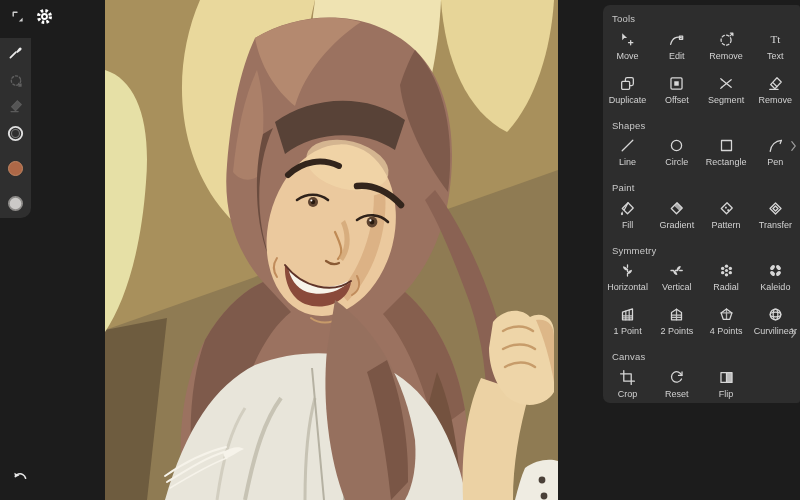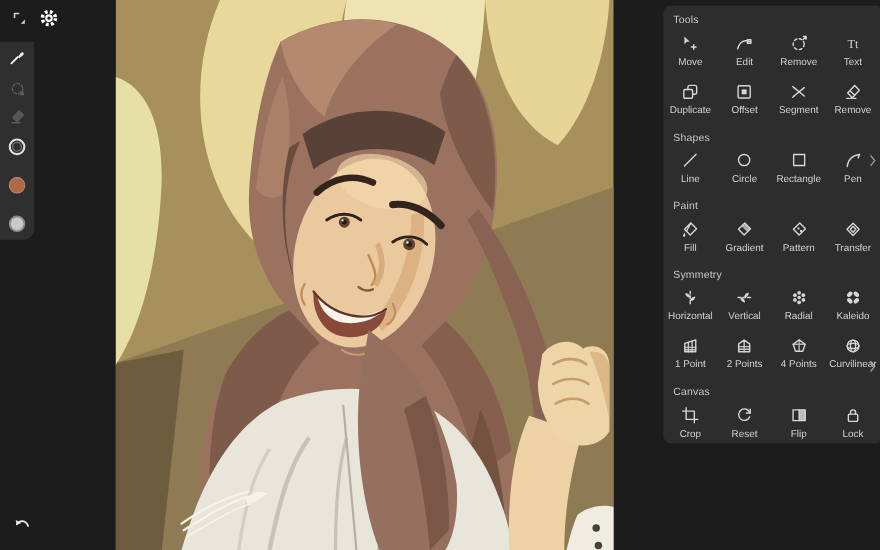--- a/index.html
+++ b/index.html
@@ -476,24 +476,15 @@
         <div class="panel-item">
           <span class="pi-icon">
             <svg viewBox="0 0 16 16" width="17" height="17">
               <rect x="2.8" y="3.4" width="10.4" height="9.2" fill="none" stroke="#d6d6d6" stroke-width="1.2" stroke-linecap="round" stroke-linejoin="round"></rect>
               <path d="M8 3.4v9.2" fill="none" stroke="#d6d6d6" stroke-width="1.2" stroke-linecap="round" stroke-linejoin="round"></path>
               <path d="M8 3.4h5.2v9.2H8z" fill="#d6d6d6" opacity=".85"></path>
             </svg>
           </span>
           <span class="pi-label">Flip</span>
         </div>
-        <div class="panel-item">
-          <span class="pi-icon">
-            <svg viewBox="0 0 16 16" width="17" height="17">
-              <rect x="4" y="7" width="8" height="6.2" rx="1" fill="none" stroke="#d6d6d6" stroke-width="1.2" stroke-linecap="round" stroke-linejoin="round"></rect>
-              <path d="M5.8 7V5.6a2.2 2.2 0 0 1 4.4 0V7" fill="none" stroke="#d6d6d6" stroke-width="1.2" stroke-linecap="round" stroke-linejoin="round"></path>
-            </svg>
-          </span>
-          <span class="pi-label">Lock</span>
-        </div>
       </div>
     </div>
   </div>
 
 </body></html>

